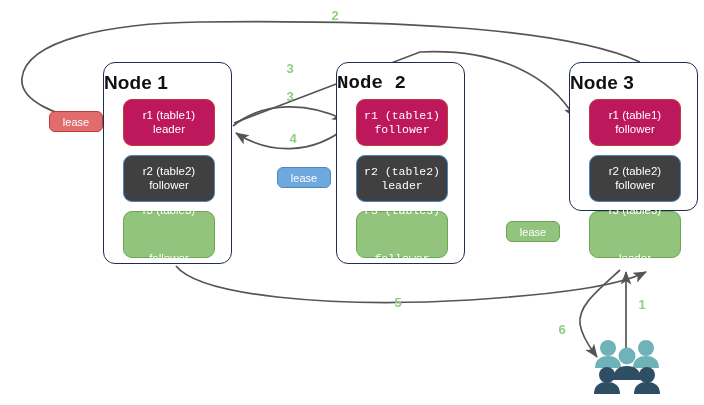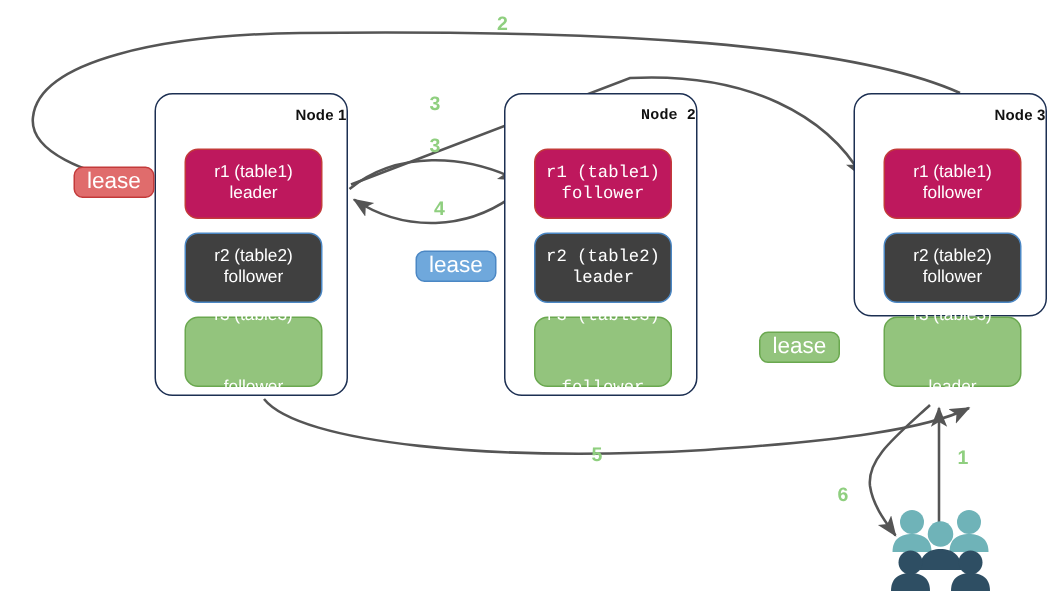--- a/index.html
+++ b/index.html
@@ -28,22 +28,22 @@
     box-sizing: border-box;
     border: 1.6px solid #1c2f52;
     border-radius: 12px;
     background: #ffffff;
   }
   .node-title {
     position: absolute;
     left: 0;
     right: 0;
     top: 9px;
-    text-align: right;
-    font-size: 10px;
+    text-align: left;
+    font-size: 19px;
     font-weight: bold;
     color: #111111;
     letter-spacing: 0.1px;
   }
   .replica {
     position: absolute;
     box-sizing: border-box;
     border-radius: 9px;
     display: flex;
     flex-direction: column;
@@ -57,24 +57,24 @@
   .replica .ln { display: block; }
   .r-red   { background: #be185d; border: 1.4px solid #c33a3a; }
   .r-blue  { background: #404040; border: 1.4px solid #4b87c4; }
   .r-green { background: #93c47d; border: 1.4px solid #6aa84f; gap: 35px; }
 
   .lease {
     position: absolute;
     box-sizing: border-box;
     border-radius: 6px;
     display: flex;
-    align-items: flex-start;
+    align-items: center;
     justify-content: center;
     color: #ffffff;
-    font-size: 15px;
+    font-size: 11px;
   }
   .lease.r-red   { background: #e06c6c; border: 1.5px solid #c33a3a; }
   .lease.r-blue  { background: #6fa8dc; border: 1.5px solid #4b87c4; }
   .lease.r-green { background: #93c47d; border: 1.5px solid #6aa84f; }
 
   .step-label {
     position: absolute;
     color: #8fcf7f;
     font-size: 13px;
     font-weight: bold;

